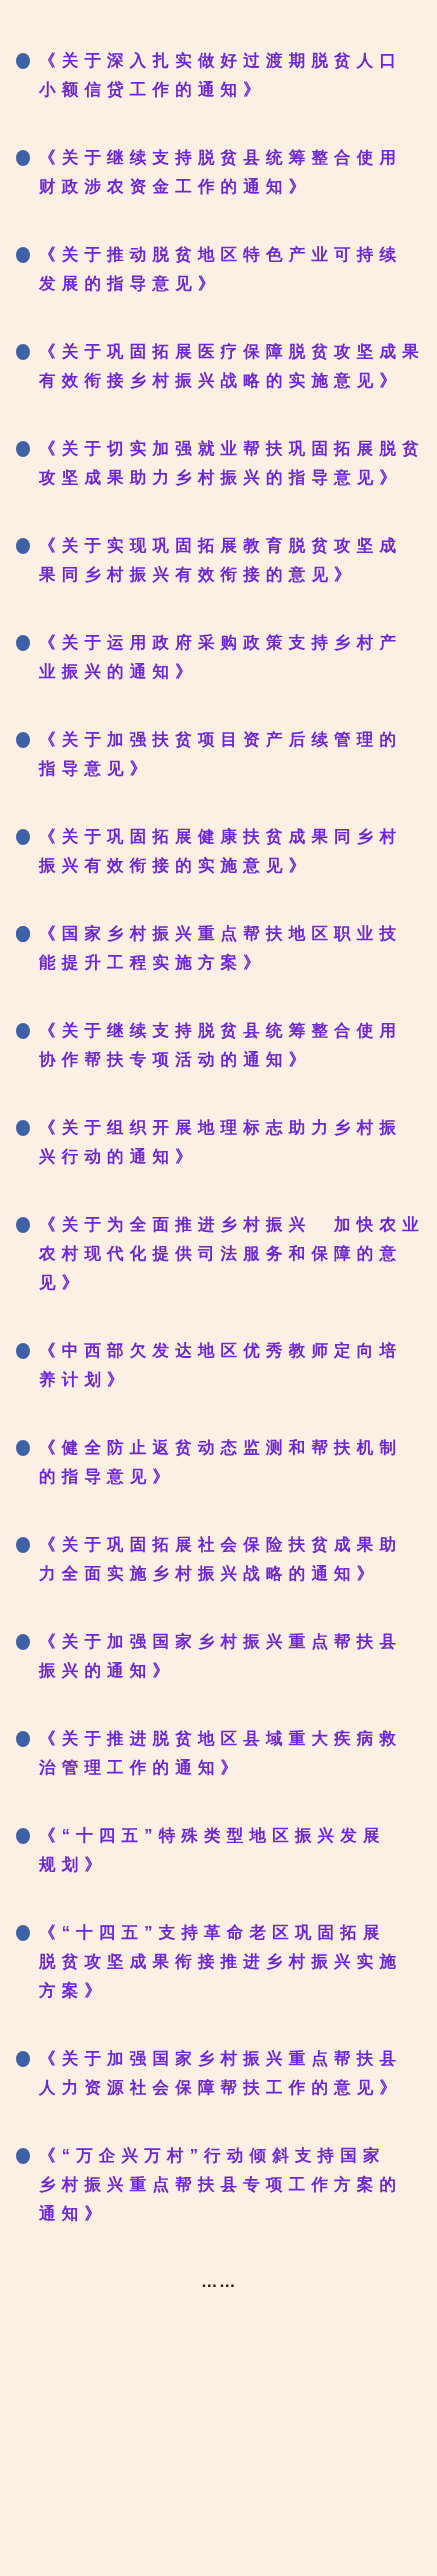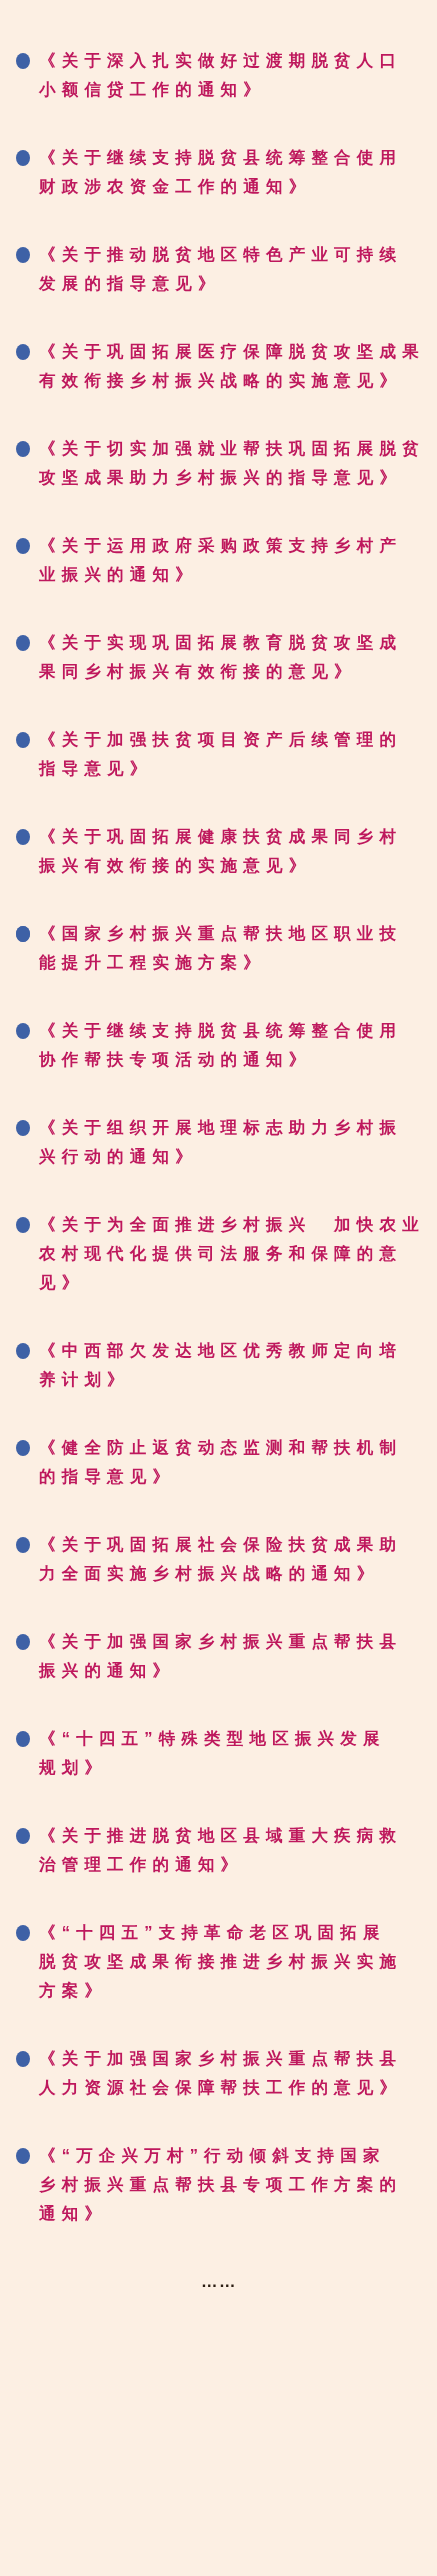--- a/index.html
+++ b/index.html
@@ -36,21 +36,21 @@
     height: 16px;
     border-radius: 50%;
     background: #3e61a6;
   }
   .title {
     display: block;
     font-size: 16.5px;
     font-weight: 700;
     line-height: 29px;
     letter-spacing: 6.2px;
-    color: #be185d;
+    color: #6d28d9;
     white-space: pre-line;
   }
   .ellipsis {
     margin-top: 7.2px;
     text-align: center;
     font-size: 16.5px;
     font-weight: 700;
     letter-spacing: 1.5px;
     line-height: 29px;
     color: #2b1d12;
@@ -81,27 +81,27 @@
       <span class="title">《关于巩固拓展医疗保障脱贫攻坚成果
 有效衔接乡村振兴战略的实施意见》</span>
     </li>
     <li>
       <span class="bullet"></span>
       <span class="title">《关于切实加强就业帮扶巩固拓展脱贫
 攻坚成果助力乡村振兴的指导意见》</span>
     </li>
     <li>
       <span class="bullet"></span>
-      <span class="title">《关于运用政府采购政策支持乡村产
-业振兴的通知》</span>
+      <span class="title">《关于实现巩固拓展教育脱贫攻坚成
+果同乡村振兴有效衔接的意见》</span>
     </li>
     <li>
       <span class="bullet"></span>
-      <span class="title">《关于实现巩固拓展教育脱贫攻坚成
-果同乡村振兴有效衔接的意见》</span>
+      <span class="title">《关于运用政府采购政策支持乡村产
+业振兴的通知》</span>
     </li>
     <li>
       <span class="bullet"></span>
       <span class="title">《关于加强扶贫项目资产后续管理的
 指导意见》</span>
     </li>
     <li>
       <span class="bullet"></span>
       <span class="title">《关于巩固拓展健康扶贫成果同乡村
 振兴有效衔接的实施意见》</span>
@@ -145,27 +145,27 @@
       <span class="title">《关于巩固拓展社会保险扶贫成果助
 力全面实施乡村振兴战略的通知》</span>
     </li>
     <li>
       <span class="bullet"></span>
       <span class="title">《关于加强国家乡村振兴重点帮扶县
 振兴的通知》</span>
     </li>
     <li>
       <span class="bullet"></span>
-      <span class="title">《“十四五”特殊类型地区振兴发展
-规划》</span>
+      <span class="title">《关于推进脱贫地区县域重大疾病救
+治管理工作的通知》</span>
     </li>
     <li>
       <span class="bullet"></span>
-      <span class="title">《关于推进脱贫地区县域重大疾病救
-治管理工作的通知》</span>
+      <span class="title">《“十四五”特殊类型地区振兴发展
+规划》</span>
     </li>
     <li>
       <span class="bullet"></span>
       <span class="title">《“十四五”支持革命老区巩固拓展
 脱贫攻坚成果衔接推进乡村振兴实施
 方案》</span>
     </li>
     <li>
       <span class="bullet"></span>
       <span class="title">《关于加强国家乡村振兴重点帮扶县

